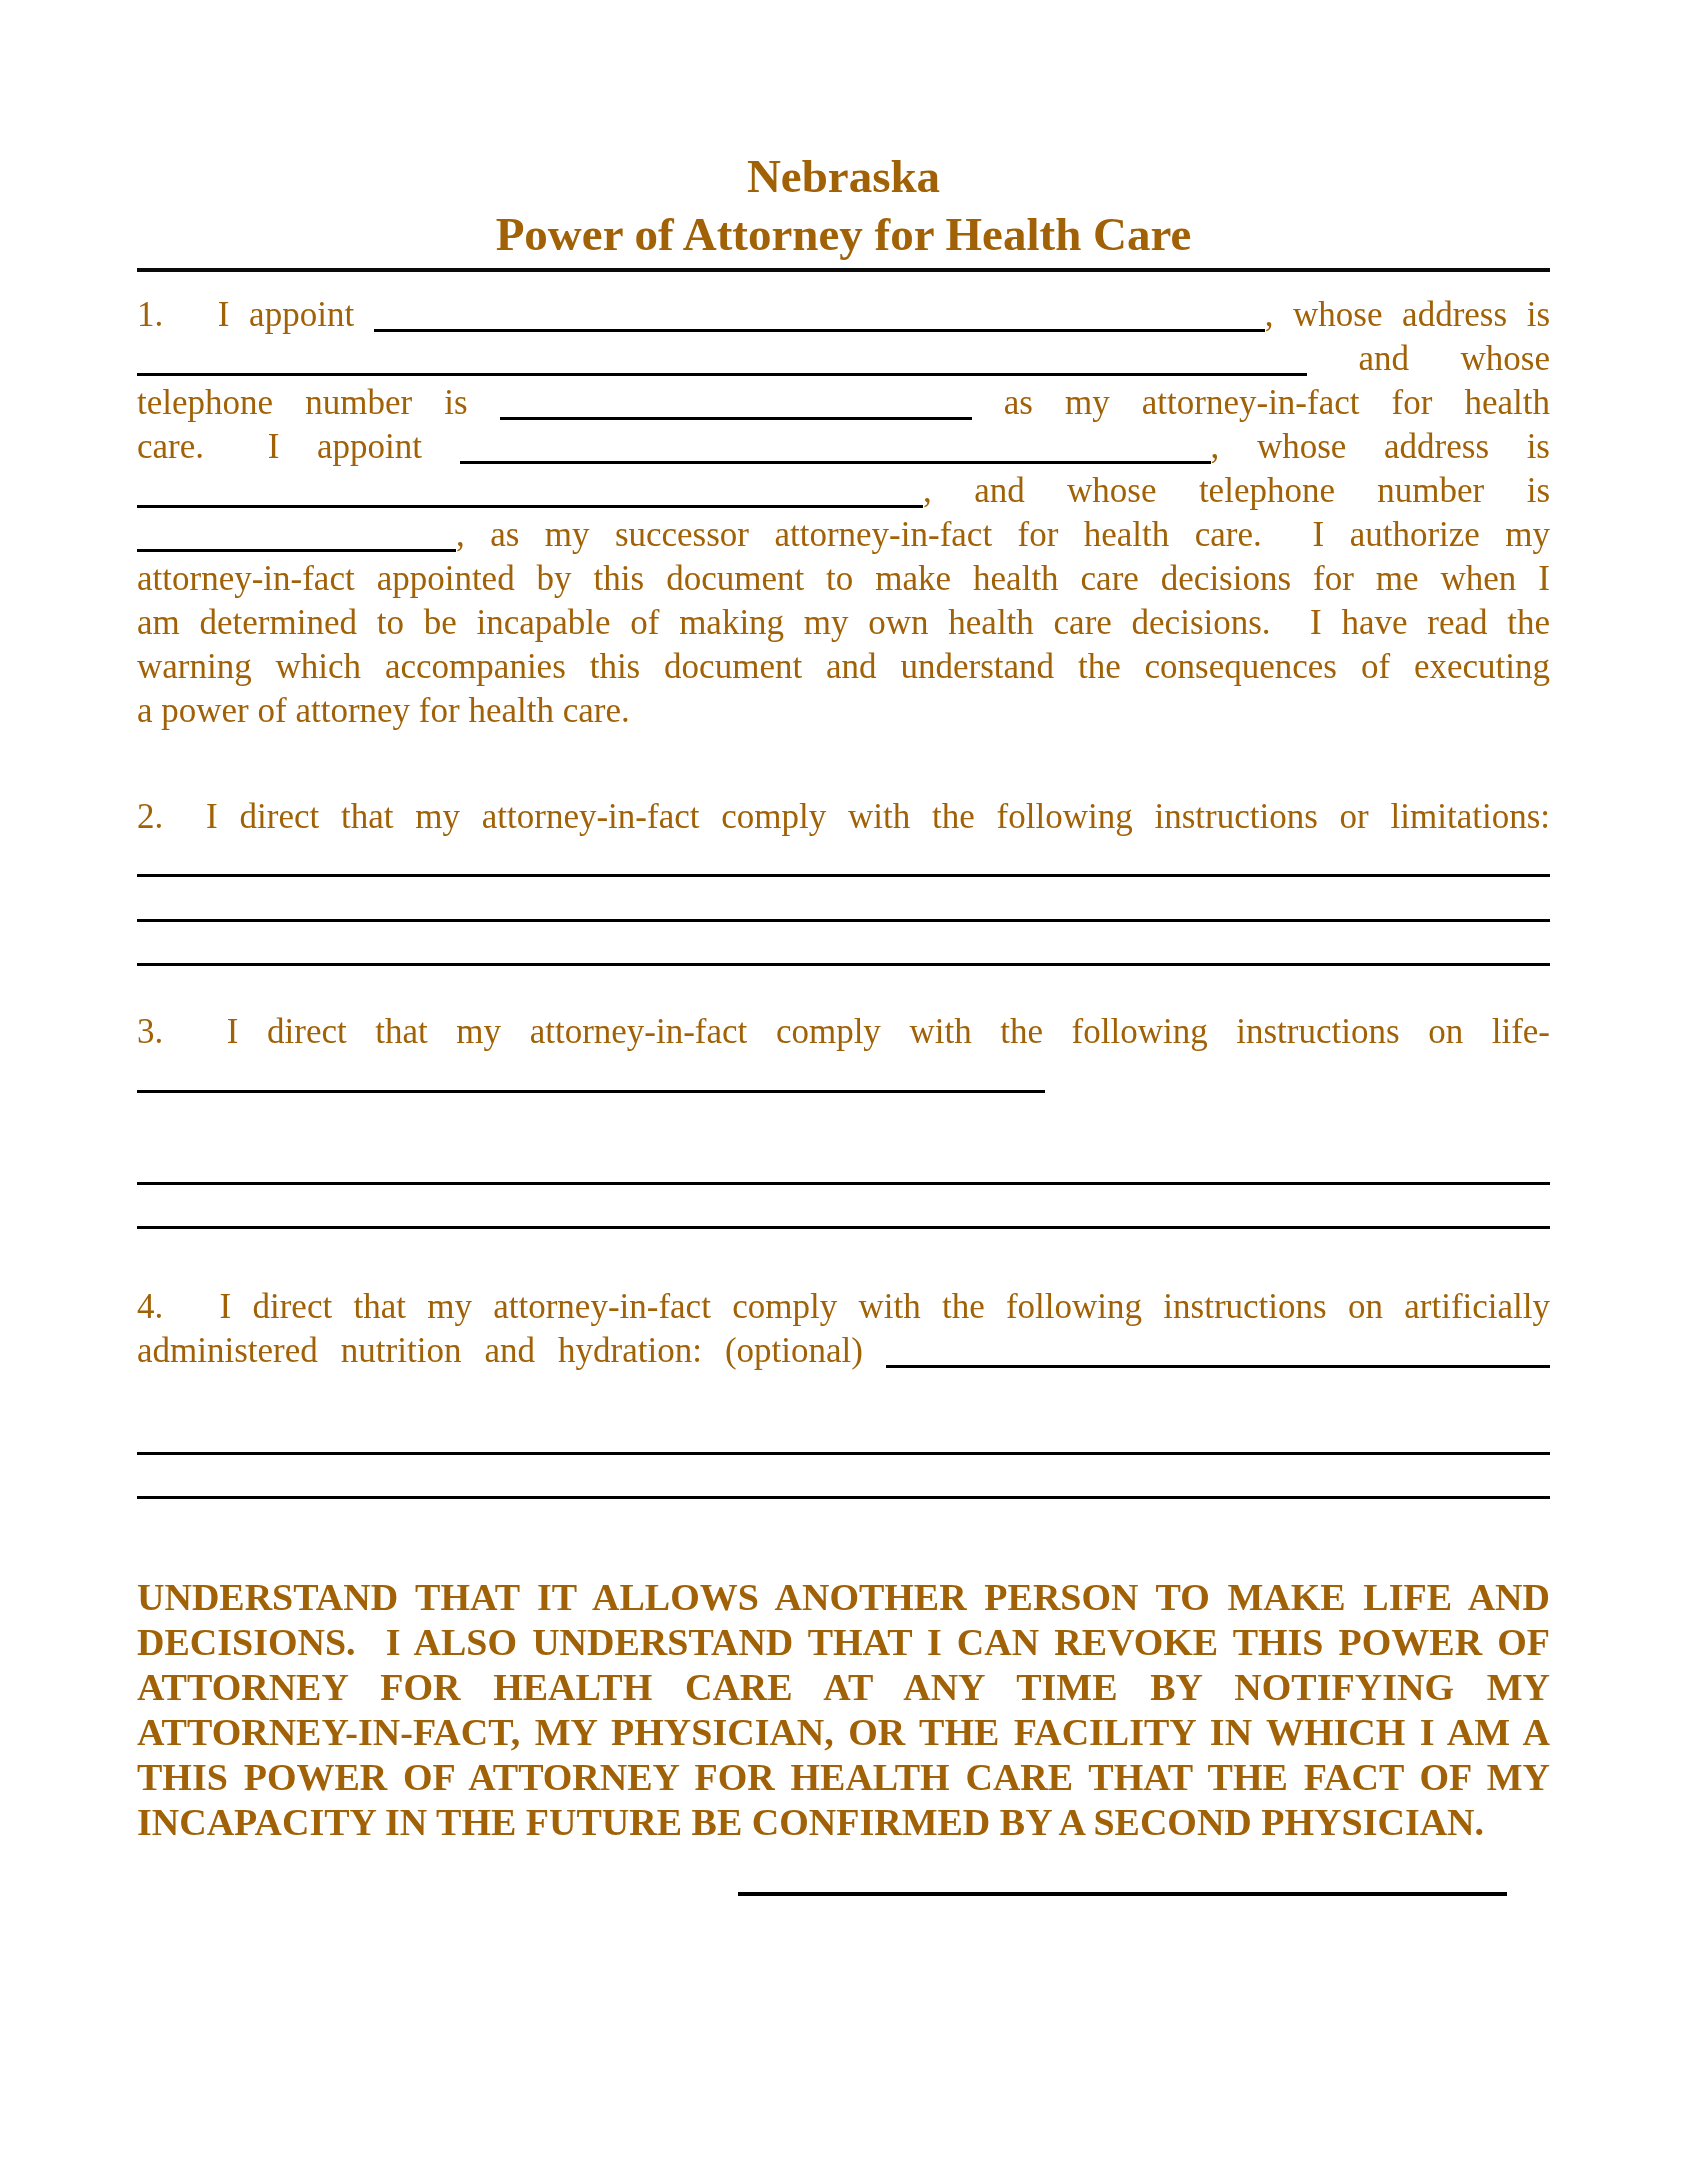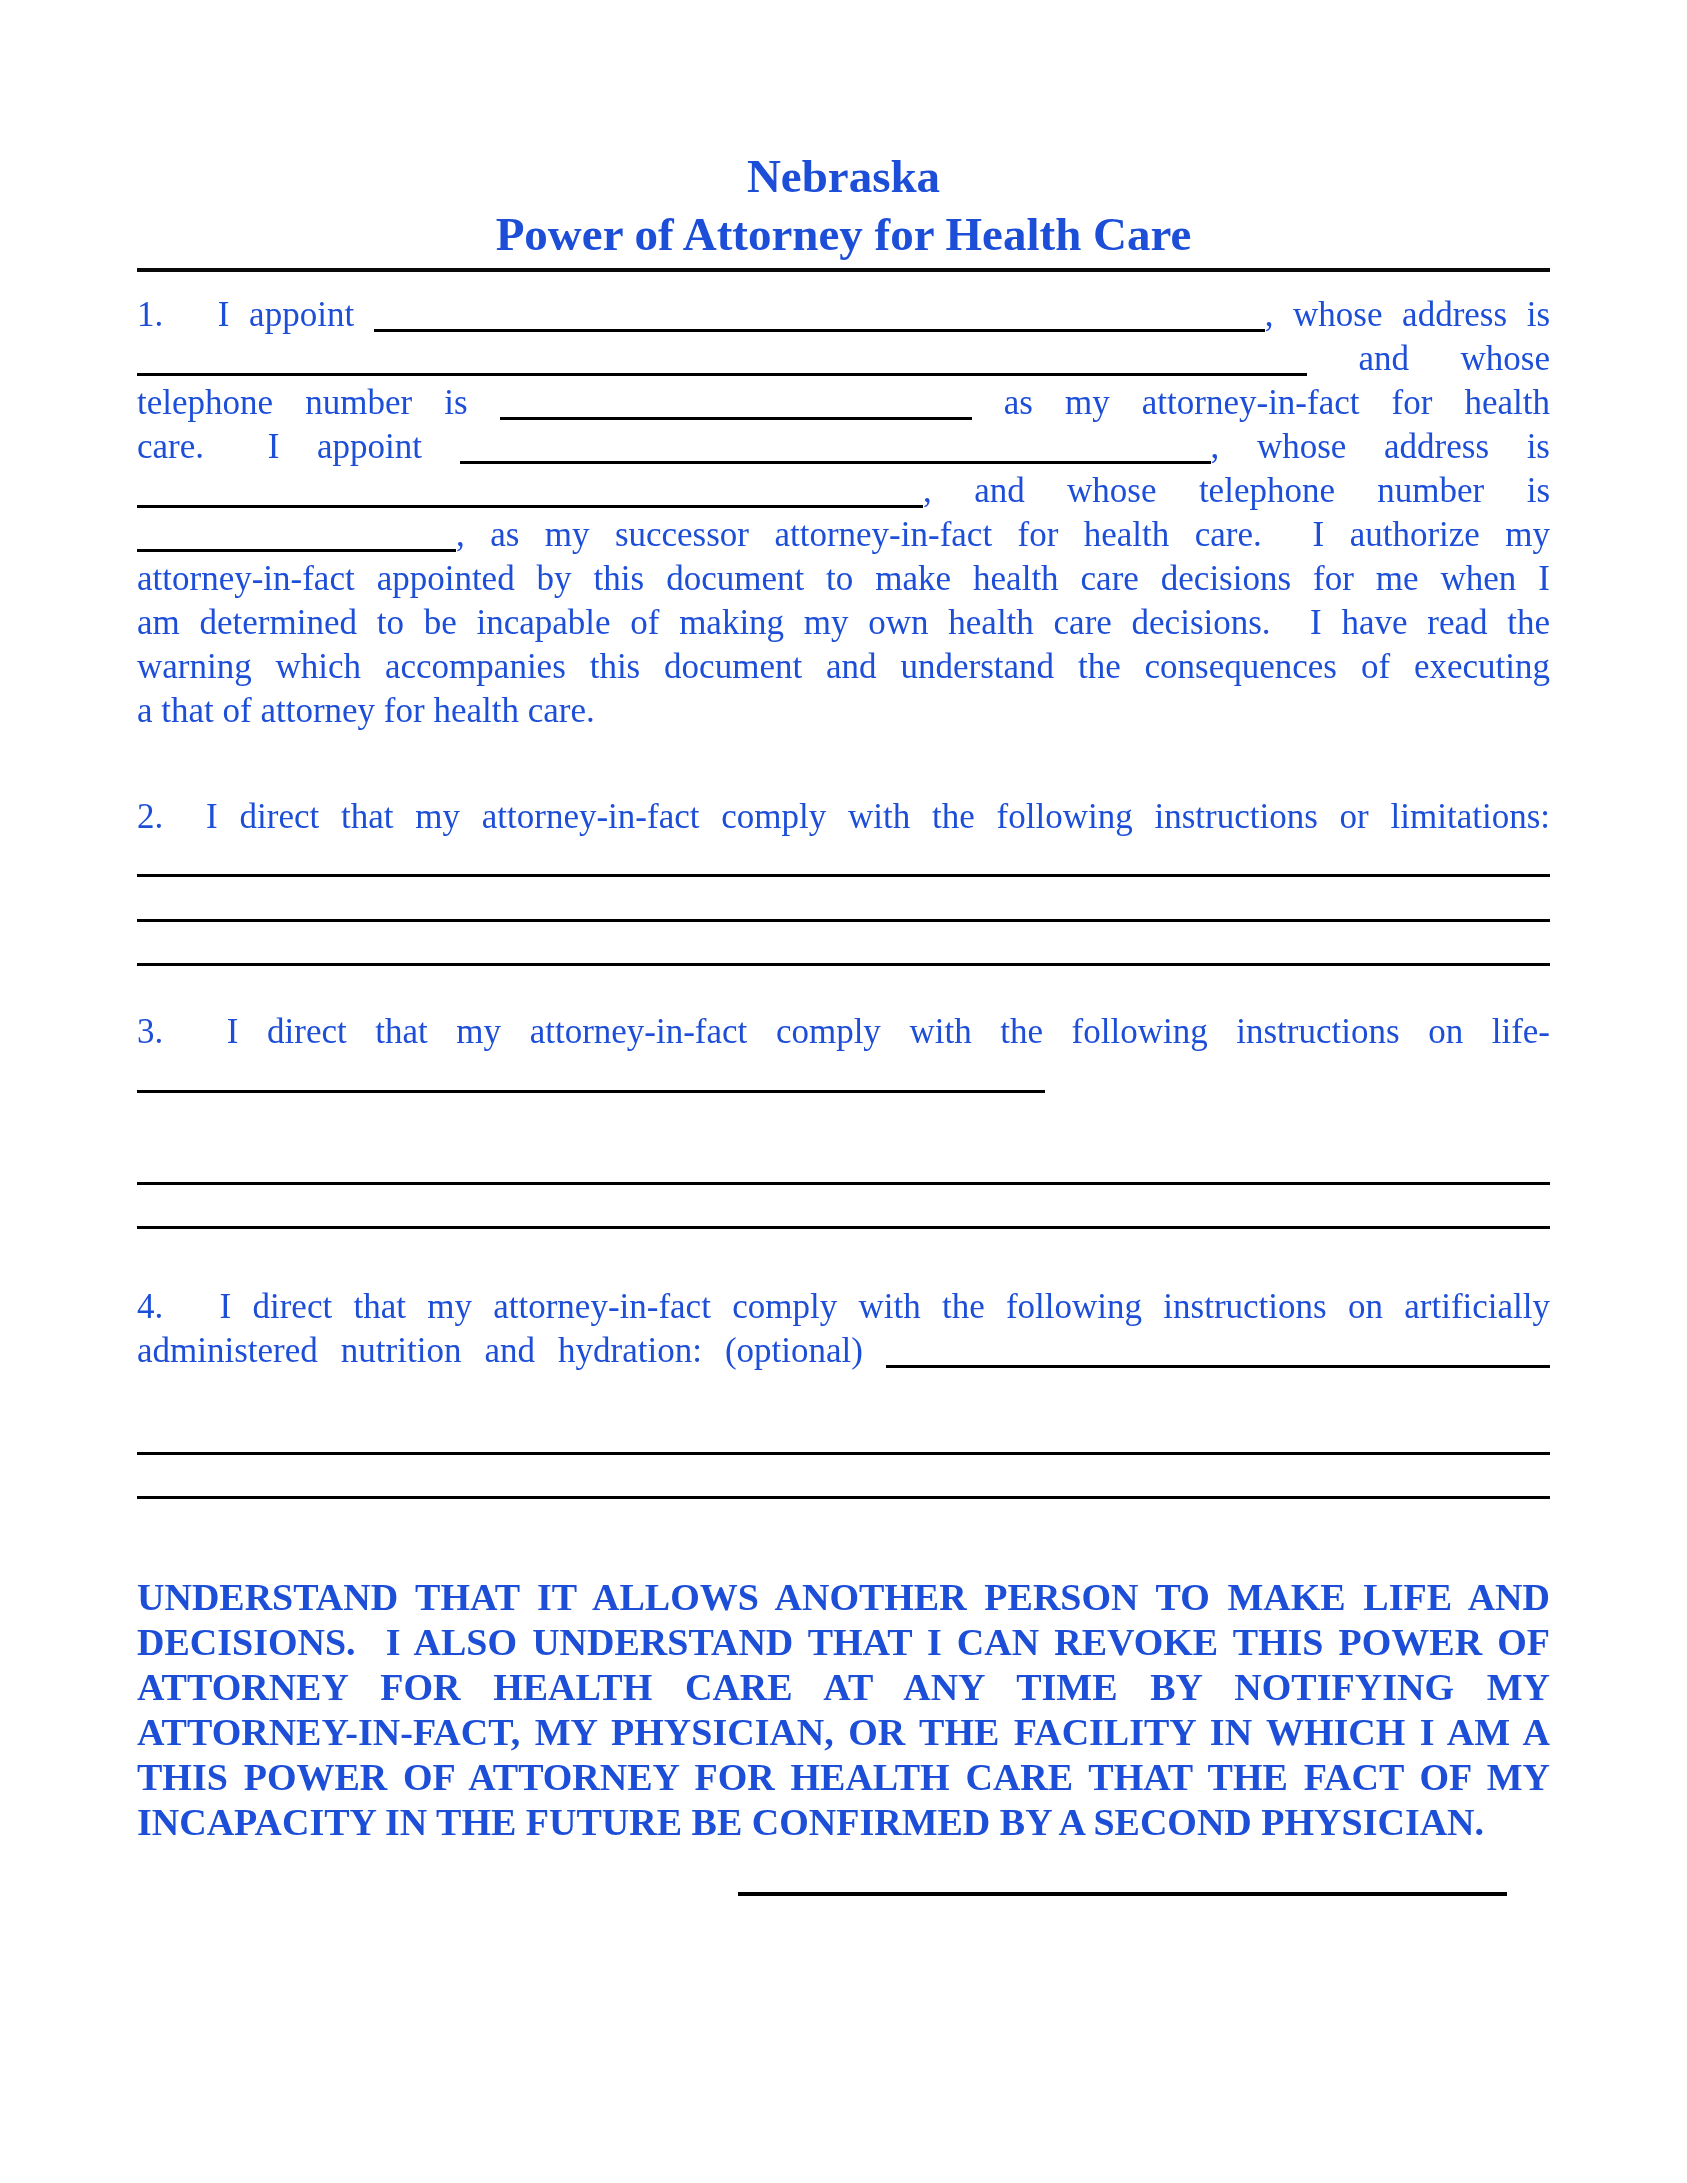--- a/index.html
+++ b/index.html
@@ -2,21 +2,21 @@
 <html style="font-size:14px"><head>
 <meta charset="utf-8">
 <style>
   html,body { margin:0; padding:0; background:#888; }
   * { box-sizing:border-box; }
   .page {
     position:relative;
     width:1687px; height:2184px;
     margin:0 auto;
     background:#ffffff;
-    color:#1d4ed8;
+    color:#a16207;
     font-family:"Liberation Serif", serif;
     overflow:hidden;
   }
   .content {
     position:absolute;
     left:137px; top:0;
     width:1413px;
   }
   .title {
     margin-top:147px;
@@ -82,21 +82,21 @@
         <div class="section s1">
           <div class="line"><span>1.</span><span class="gap" style="width: 35px;"></span> <span>I appoint</span> <span class="blank" style="width: 891px;"></span><span>, whose address is</span></div>
           <div class="line"><span class="blank" style="width: 1170px;"></span> <span>and whose</span></div>
           <div class="line"><span>telephone number is</span> <span class="blank" style="width: 472px;"></span> <span>as my attorney-in-fact for health</span></div>
           <div class="line"><span>care.</span><span class="gap" style="width: 26px;"></span> <span>I appoint</span> <span class="blank" style="width: 751px;"></span><span>, whose address is</span></div>
           <div class="line"><span class="blank" style="width: 786px;"></span><span>, and whose telephone number is</span></div>
           <div class="line"><span class="blank" style="width: 319px;"></span><span>, as my successor attorney-in-fact for health care.&nbsp; I authorize my</span></div>
           <div class="line"><span>attorney-in-fact appointed by this document to make health care decisions for me when I</span></div>
           <div class="line"><span>am determined to be incapable of making my own health care decisions.&nbsp; I have read the</span></div>
           <div class="line"><span>warning which accompanies this document and understand the consequences of executing</span></div>
-          <div class="line last"><span>a that of attorney for health care.</span></div>
+          <div class="line last"><span>a power of attorney for health care.</span></div>
         </div>
         <div class="section s2">
           <div class="line"><span>2.</span><span class="gap" style="width: 21px;"></span> <span>I direct that my attorney-in-fact comply with the following instructions or limitations:</span></div>
           <div class="blank-row" style="height: 38px;"></div>
           <div class="blank-row" style="height: 45px;"></div>
           <div class="blank-row" style="height: 44px;"></div>
         </div>
         <div class="section s3">
           <div class="line"><span>3.</span><span class="gap" style="width: 35px;"></span> <span>I direct that my attorney-in-fact comply with the following instructions on life-</span></div>
           <div class="line"> <span class="blank" style="width: 908px;"></span></div>

